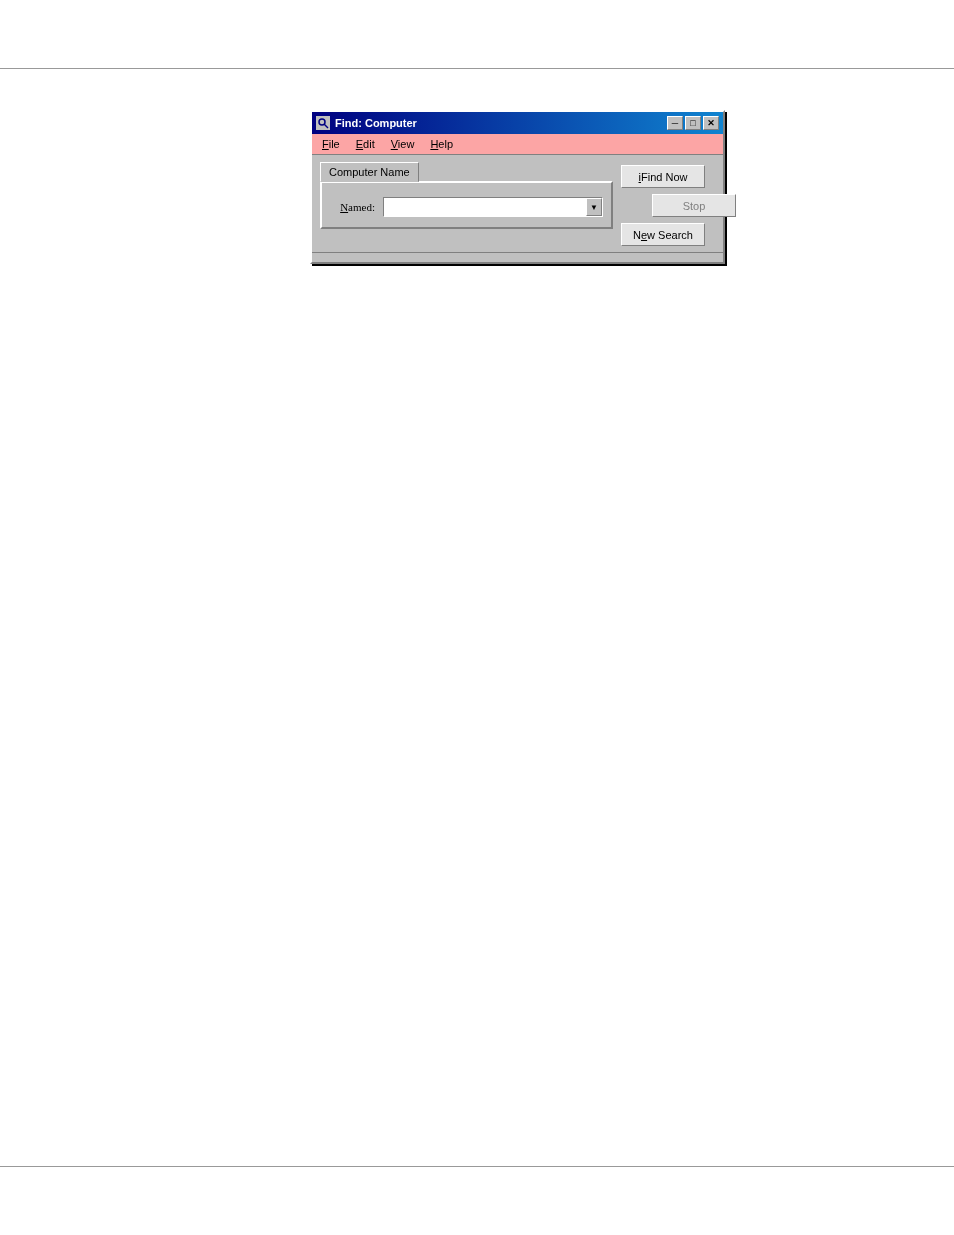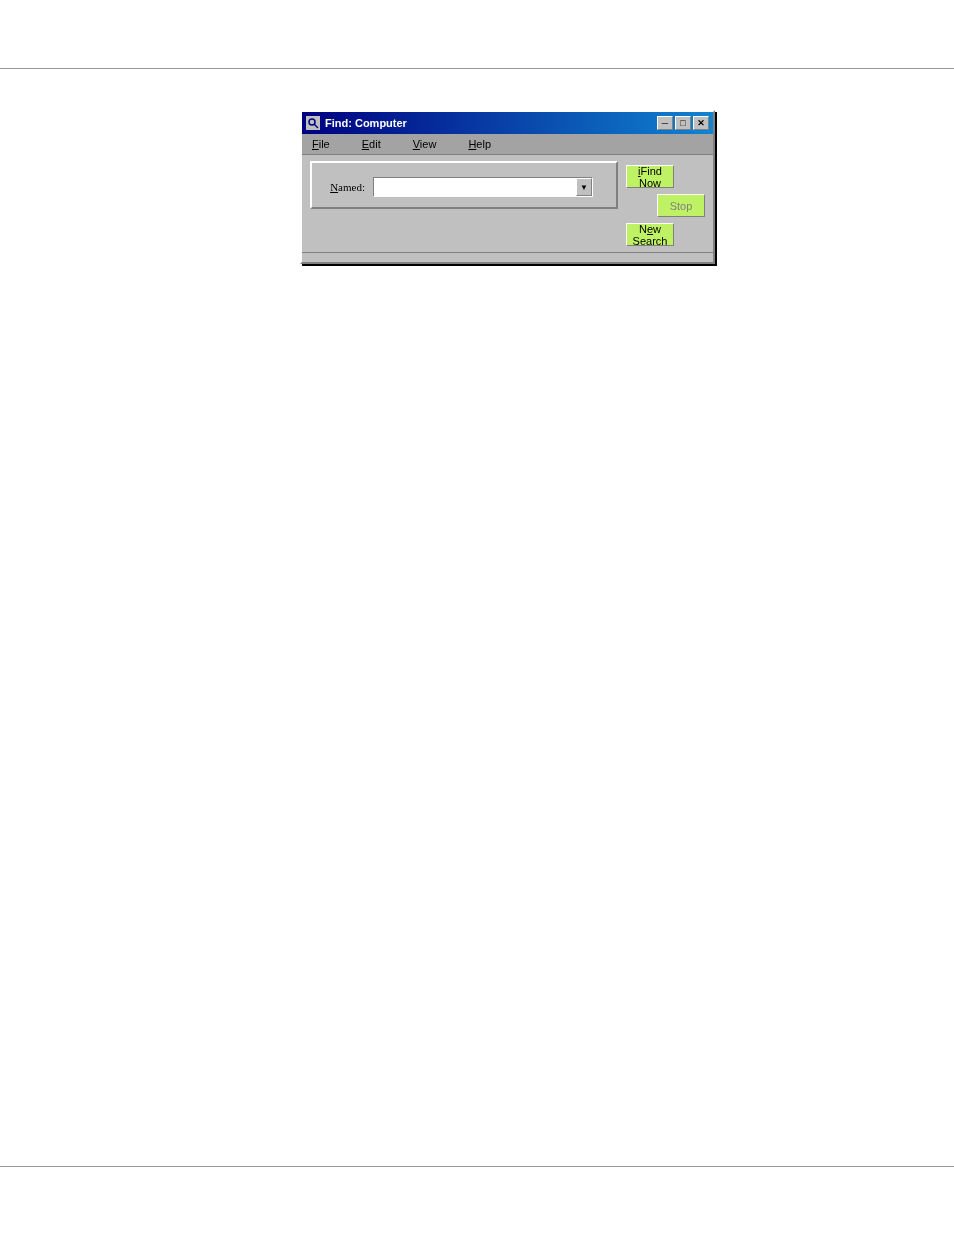--- a/index.html
+++ b/index.html
@@ -34,21 +34,21 @@
       left: 0;
       right: 0;
       height: 1px;
       background-color: #999999;
     }
 
     
     .dialog-window {
       position: absolute;
       top: 110px;
-      left: 300px;
+      left: 310px;
       width: 415px;
       background-color: #c0c0c0;
       border: 2px solid #808080;
       border-top: 2px solid #ffffff;
       border-left: 2px solid #ffffff;
       box-shadow: 2px 2px 0px #000000;
     }
 
     
     .title-bar {
@@ -100,25 +100,25 @@
       justify-content: center;
       font-size: 9px;
       font-weight: bold;
       color: #000000;
       cursor: pointer;
       font-family: "Arial", sans-serif;
     }
 
     
     .menu-bar {
-      background-color: #a3a3a3;
+      background-color: #fca5a5;
       display: flex;
       align-items: center;
       padding: 2px 4px;
-      gap: 20px;
+      gap: 4px;
       border-bottom: 1px solid #808080;
     }
 
     .menu-item {
       padding: 2px 6px;
       font-size: 11px;
       color: #000000;
       cursor: pointer;
     }
 
@@ -216,23 +216,23 @@
 
     
     .dialog-right {
       display: flex;
       flex-direction: column;
       gap: 6px;
       padding-top: 4px;
     }
 
     .win-button {
-      width: 48px;
+      width: 84px;
       height: 23px;
-      background-color: #bef264;
+      background-color: #e5e5e5;
       border: 1px solid;
       border-color: #ffffff #808080 #808080 #ffffff;
       font-size: 11px;
       color: #000000;
       cursor: pointer;
       text-align: center;
       display: flex;
       align-items: center;
       justify-content: center;
       font-family: "Arial", sans-serif;
@@ -285,20 +285,25 @@
   <div class="menu-bar">
     <div class="menu-item"><span class="underline">F</span>ile</div>
     <div class="menu-item"><span class="underline">E</span>dit</div>
     <div class="menu-item"><span class="underline">V</span>iew</div>
     <div class="menu-item"><span class="underline">H</span>elp</div>
   </div>
 
   <div class="dialog-content">
     <div class="dialog-left">
 
+      <div class="tab-row">
+        <div class="tab">
+          <span>Computer Name</span>
+        </div>
+      </div>
 
       <div class="tab-panel">
         <div class="form-row">
           <label class="form-label">
             <span class="underline">N</span>amed:
           </label>
           <div class="combo-box">
             <input class="combo-input" type="text" value="" placeholder="" style="">
             <div class="combo-arrow">▼</div>
           </div>

